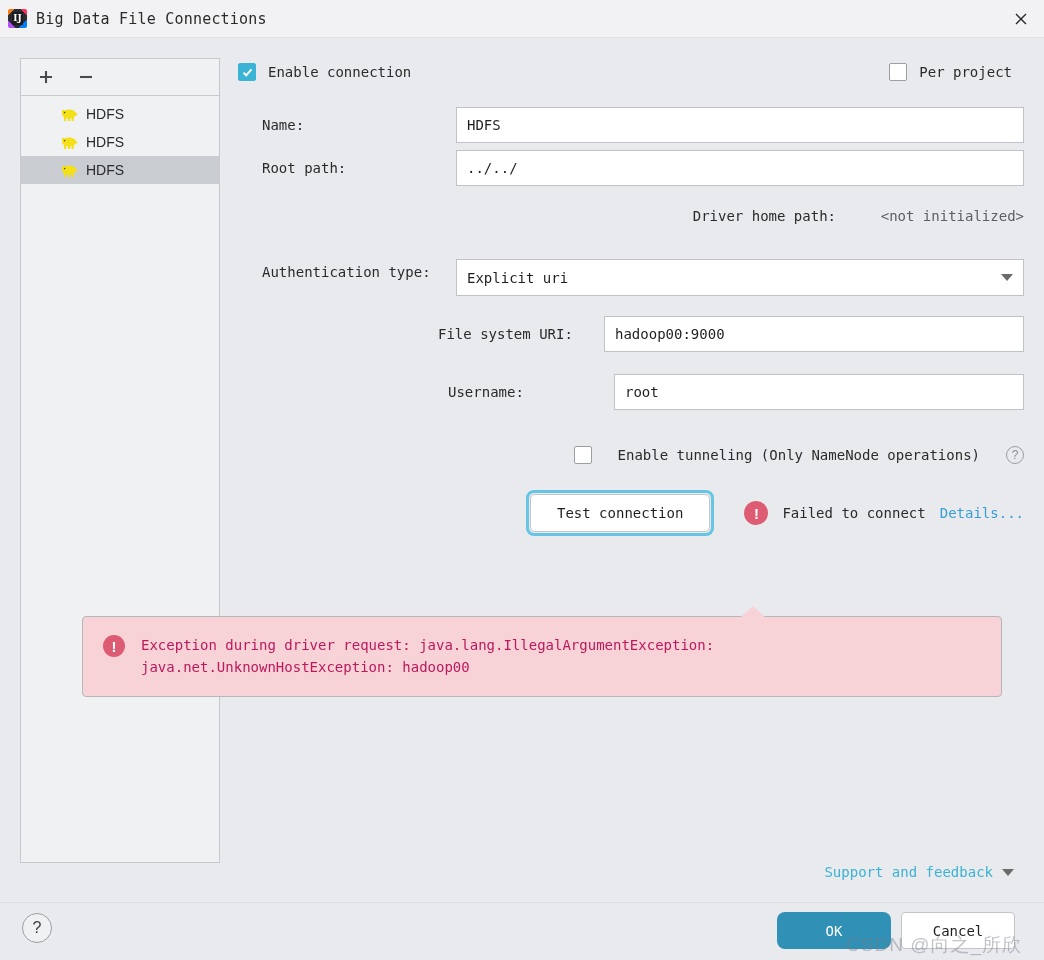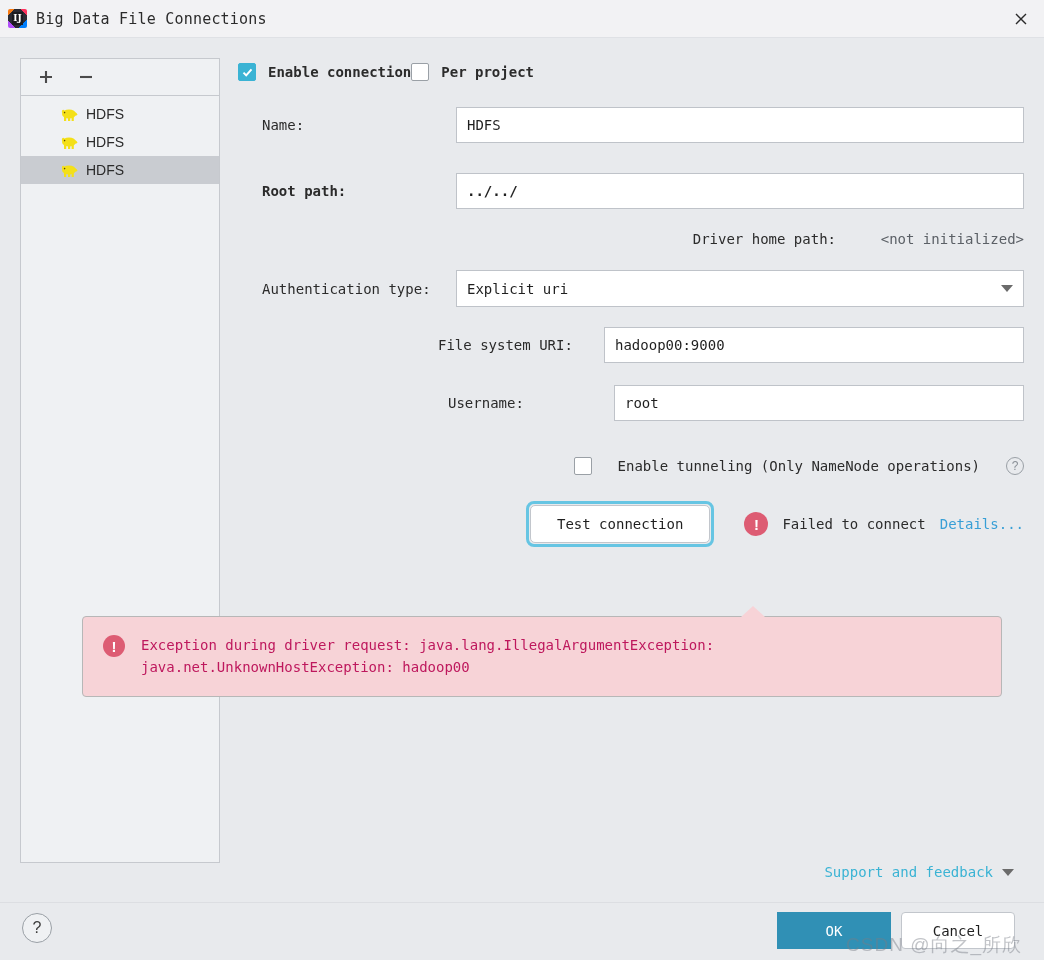--- a/index.html
+++ b/index.html
@@ -171,20 +171,21 @@
     height: 36px;
     display: flex;
     align-items: center;
     padding: 0 10px;
     font-size: 14px;
     color: #1f1f1f;
     font-family: "DejaVu Sans Mono", monospace;
   }
   .field.sel {
     justify-content: space-between;
+    margin-top: 12px;
   }
   .caret-down {
     width: 0; height: 0;
     border-left: 6px solid transparent;
     border-right: 6px solid transparent;
     border-top: 7px solid #6b6b6b;
   }
 
   
   .cb {
@@ -331,21 +332,21 @@
     cursor: pointer;
     background: #eff1f3;
   }
   .btn-ok {
     position: absolute;
     right: 153px; top: 9px;
     width: 114px; height: 37px;
     background: #3090b5;
     color: #ffffff;
     border: none;
-    border-radius: 0;
+    border-radius: 8px;
     font-size: 14px;
     font-family: "DejaVu Sans Mono", monospace;
     cursor: pointer;
   }
   .btn-cancel {
     position: absolute;
     right: 29px; top: 9px;
     width: 114px; height: 37px;
     background: #ffffff;
     color: #1f1f1f;
@@ -440,41 +441,41 @@
           <circle cx="5.6" cy="6.6" r="0.8" fill="#5a4a00"></circle>
         </svg>
         <span class="tree-label">HDFS</span>
       </div>
 
     </div>
   </div>
 
   <div class="form">
 
-    <div class="row" style="height:28px; justify-content:flex-start;font-weight:bold;">
+    <div class="row" style="height:28px; justify-content:space-between;">
       <div style="display:flex; align-items:center; gap:12px;">
         <span class="cb checked">
           <svg width="13" height="13" viewBox="0 0 13 13">
             <path d="M2.5 6.6 L5.2 9.4 L10.5 3.4" stroke="#ffffff" stroke-width="2" fill="none"></path>
           </svg>
         </span>
         <span class="lbl">Enable connection</span>
       </div>
       <div style="display:flex; align-items:center; gap:12px; margin-right:12px;">
         <span class="cb"></span>
         <span class="lbl">Per project</span>
       </div>
     </div>
 
     <div class="row" style="margin-top:21px;">
       <div class="lbl" style="width:194px;">Name:</div>
       <div class="field" style="width:568px;">HDFS</div>
     </div>
 
-    <div class="row" style="margin-top:30px;font-weight:bold;">
+    <div class="row" style="margin-top:7px;">
       <div class="lbl" style="width:194px;">Root path:</div>
       <div class="field" style="width:568px;">../../</div>
     </div>
 
     <div class="row" style="margin-top:18px; height:24px;">
       <div class="lbl" style="width:188px;">Driver home path:</div>
       <div class="lbl" style="color:#5b6066;">&lt;not initialized&gt;</div>
     </div>
 
     <div class="row" style="margin-top:19px;">

